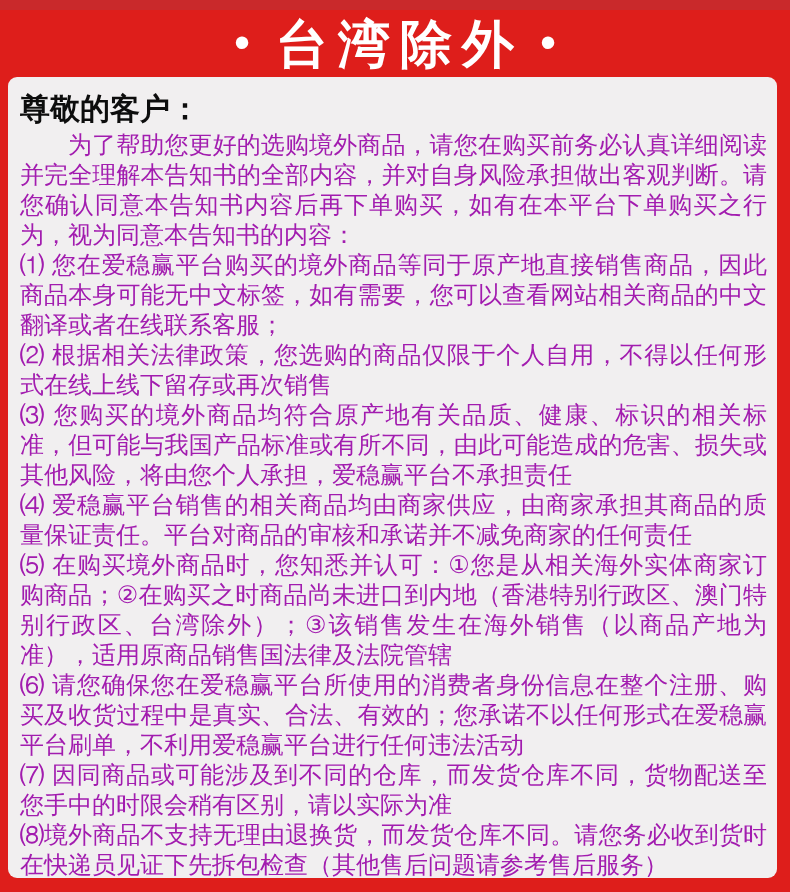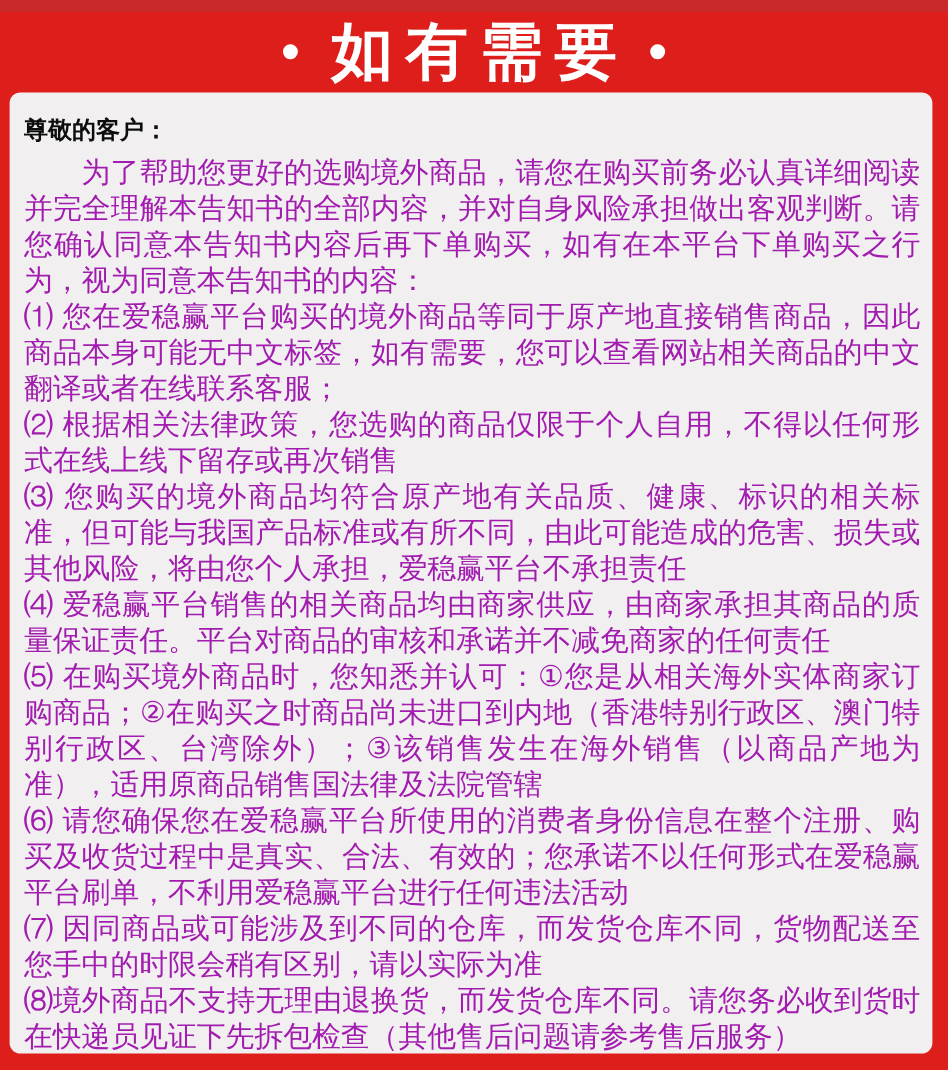--- a/index.html
+++ b/index.html
@@ -41,21 +41,21 @@
   }
   .card {
     box-sizing: border-box;
     margin: 0 13px 0 8px;
     height: 801px;
     background: #f1eff0;
     border-radius: 9px;
     padding: 10px 10px 0 12px;
   }
   .salutation {
-    font-size: 20px;
+    font-size: 30px;
     font-weight: bold;
     color: #0d0d0d;
     line-height: 40px;
     margin: 2px 0 1px 0;
   }
   .notice-text p {
     font-size: 24px;
     line-height: 30px;
     color: #a21caf;
     margin: 0;
@@ -66,21 +66,21 @@
     text-indent: 2em;
   }
 </style>
 </head>
 <body>
 
 <div class="top-strip"></div>
 
 <div class="header">
   <span class="decor-dot">•</span>
-  <span class="page-title">如有需要</span>
+  <span class="page-title">台湾除外</span>
   <span class="decor-dot">•</span>
 </div>
 
 <div class="card">
   <div class="salutation">尊敬的客户：</div>
   <div class="notice-text">
     <p class="intro">为了帮助您更好的选购境外商品，请您在购买前务必认真详细阅读并完全理解本告知书的全部内容，并对自身风险承担做出客观判断。请您确认同意本告知书内容后再下单购买，如有在本平台下单购买之行为，视为同意本告知书的内容：</p>
     <p>⑴ 您在爱稳赢平台购买的境外商品等同于原产地直接销售商品，因此商品本身可能无中文标签，如有需要，您可以查看网站相关商品的中文翻译或者在线联系客服；</p>
     <p>⑵ 根据相关法律政策，您选购的商品仅限于个人自用，不得以任何形式在线上线下留存或再次销售</p>
     <p>⑶ 您购买的境外商品均符合原产地有关品质、健康、标识的相关标准，但可能与我国产品标准或有所不同，由此可能造成的危害、损失或其他风险，将由您个人承担，爱稳赢平台不承担责任</p>

